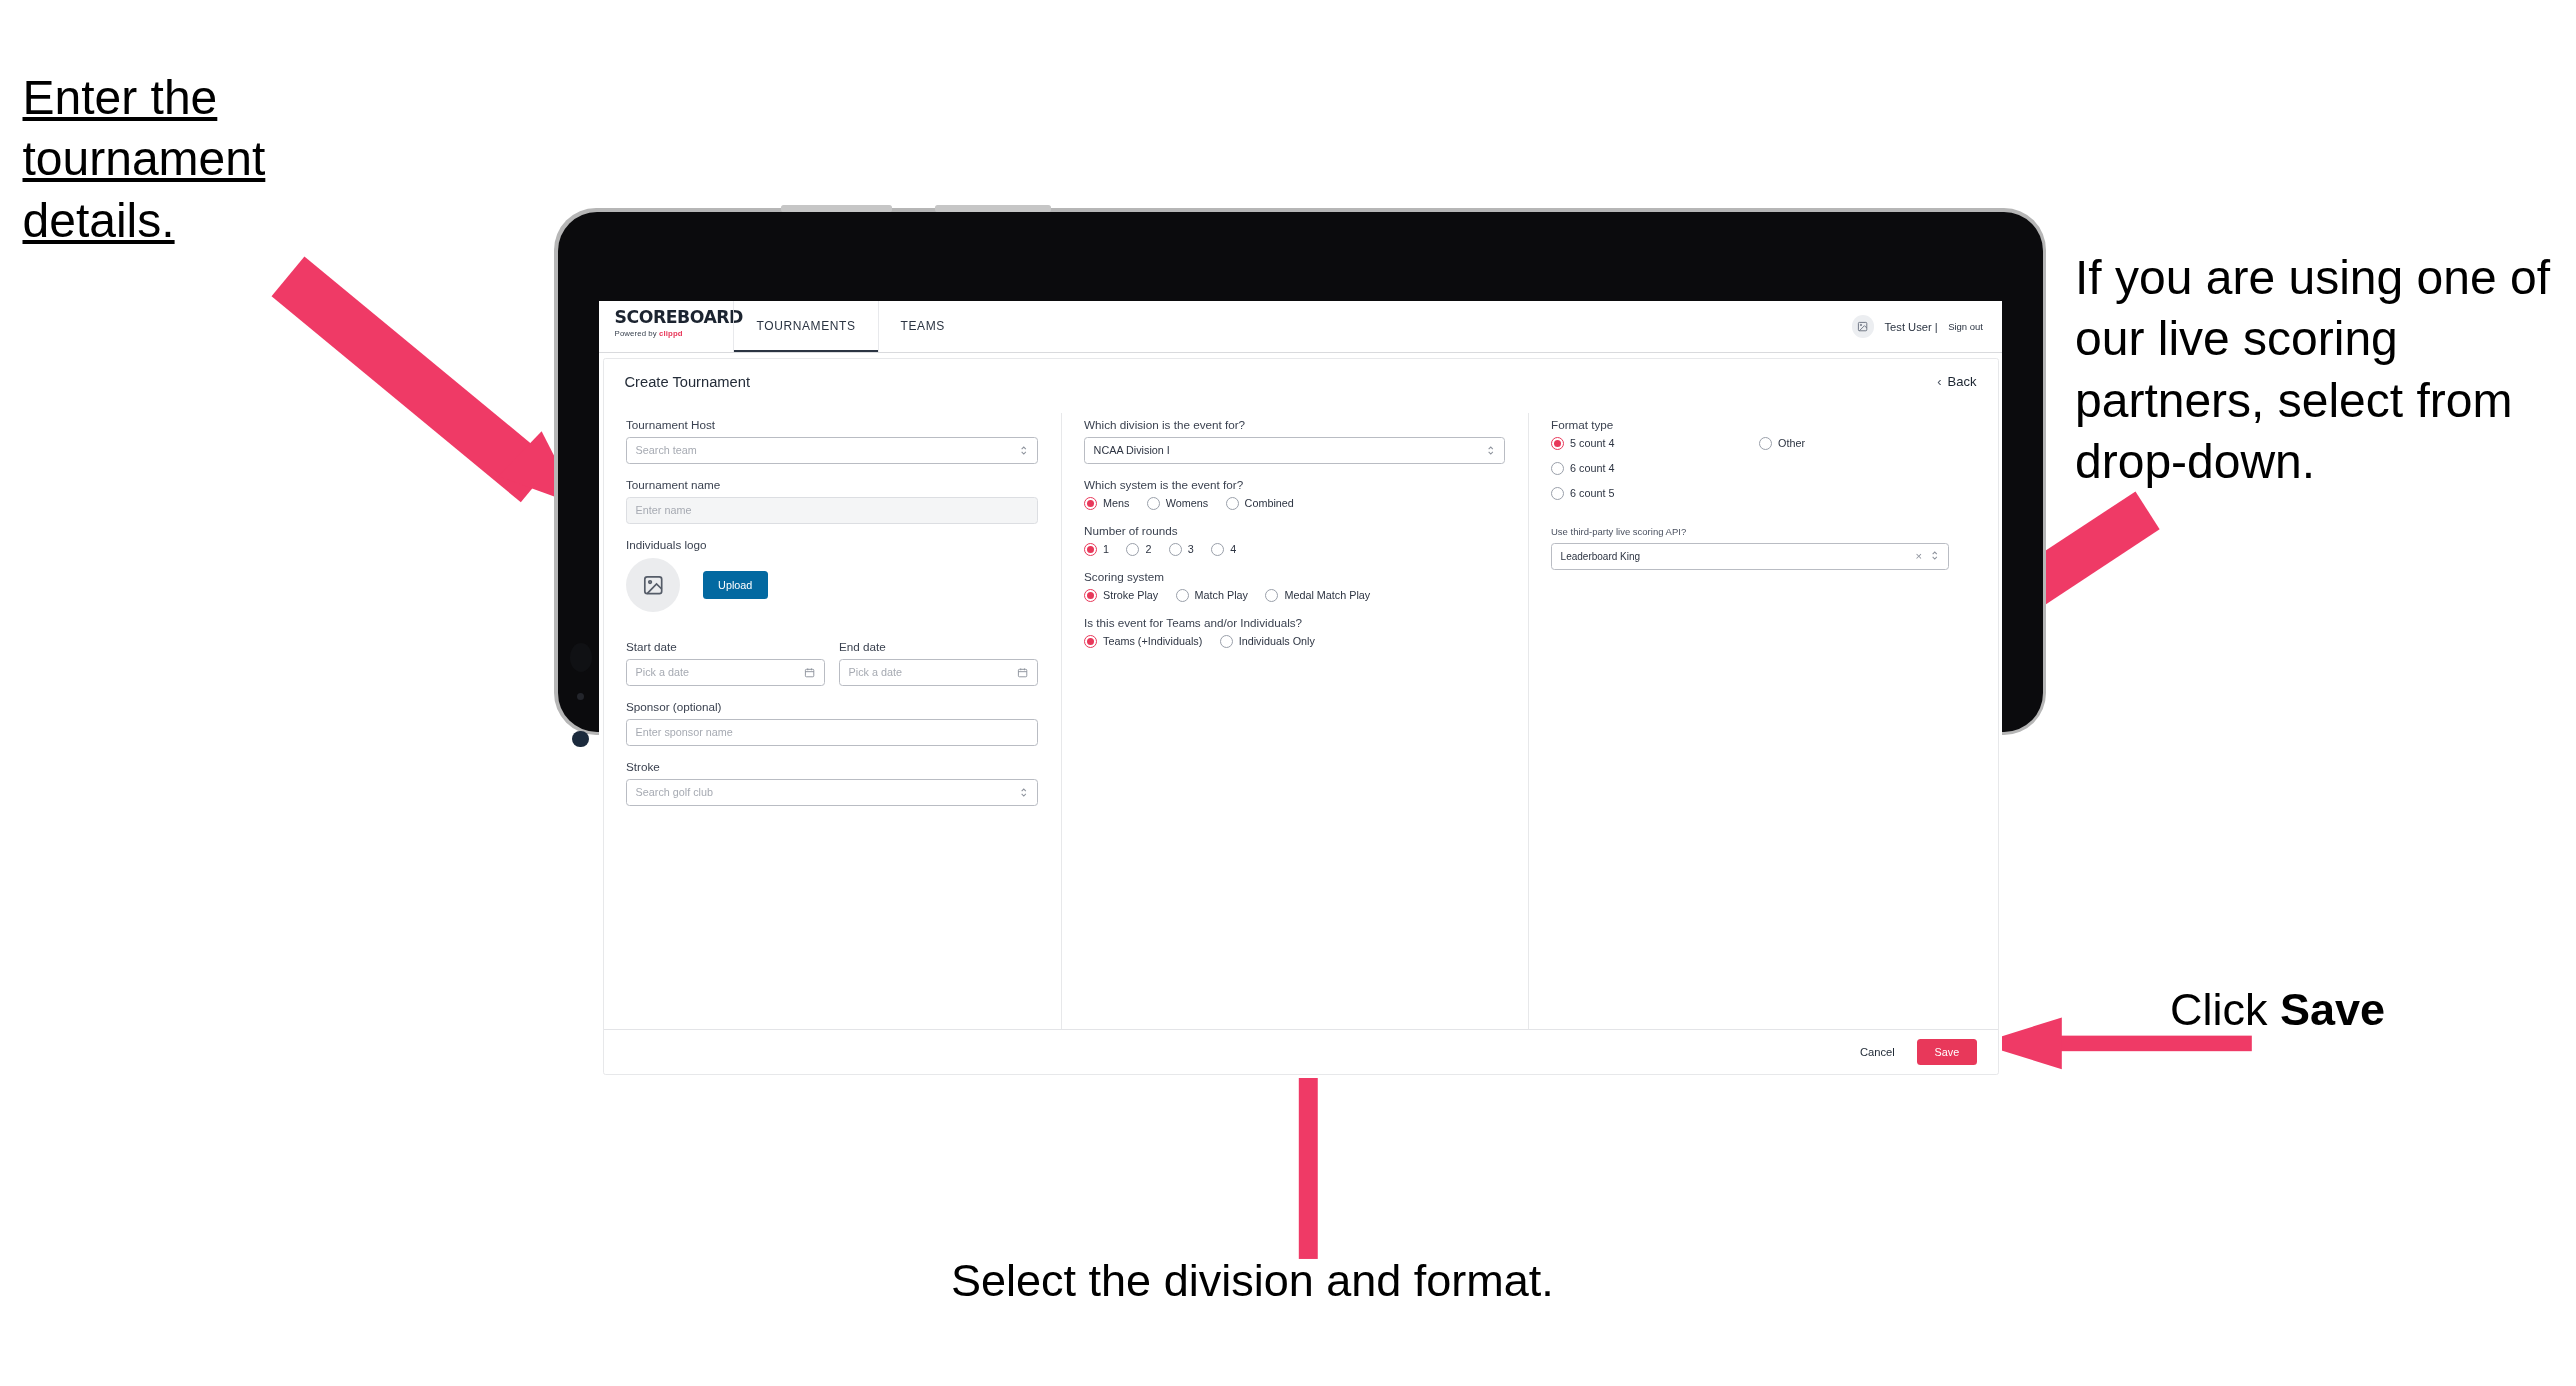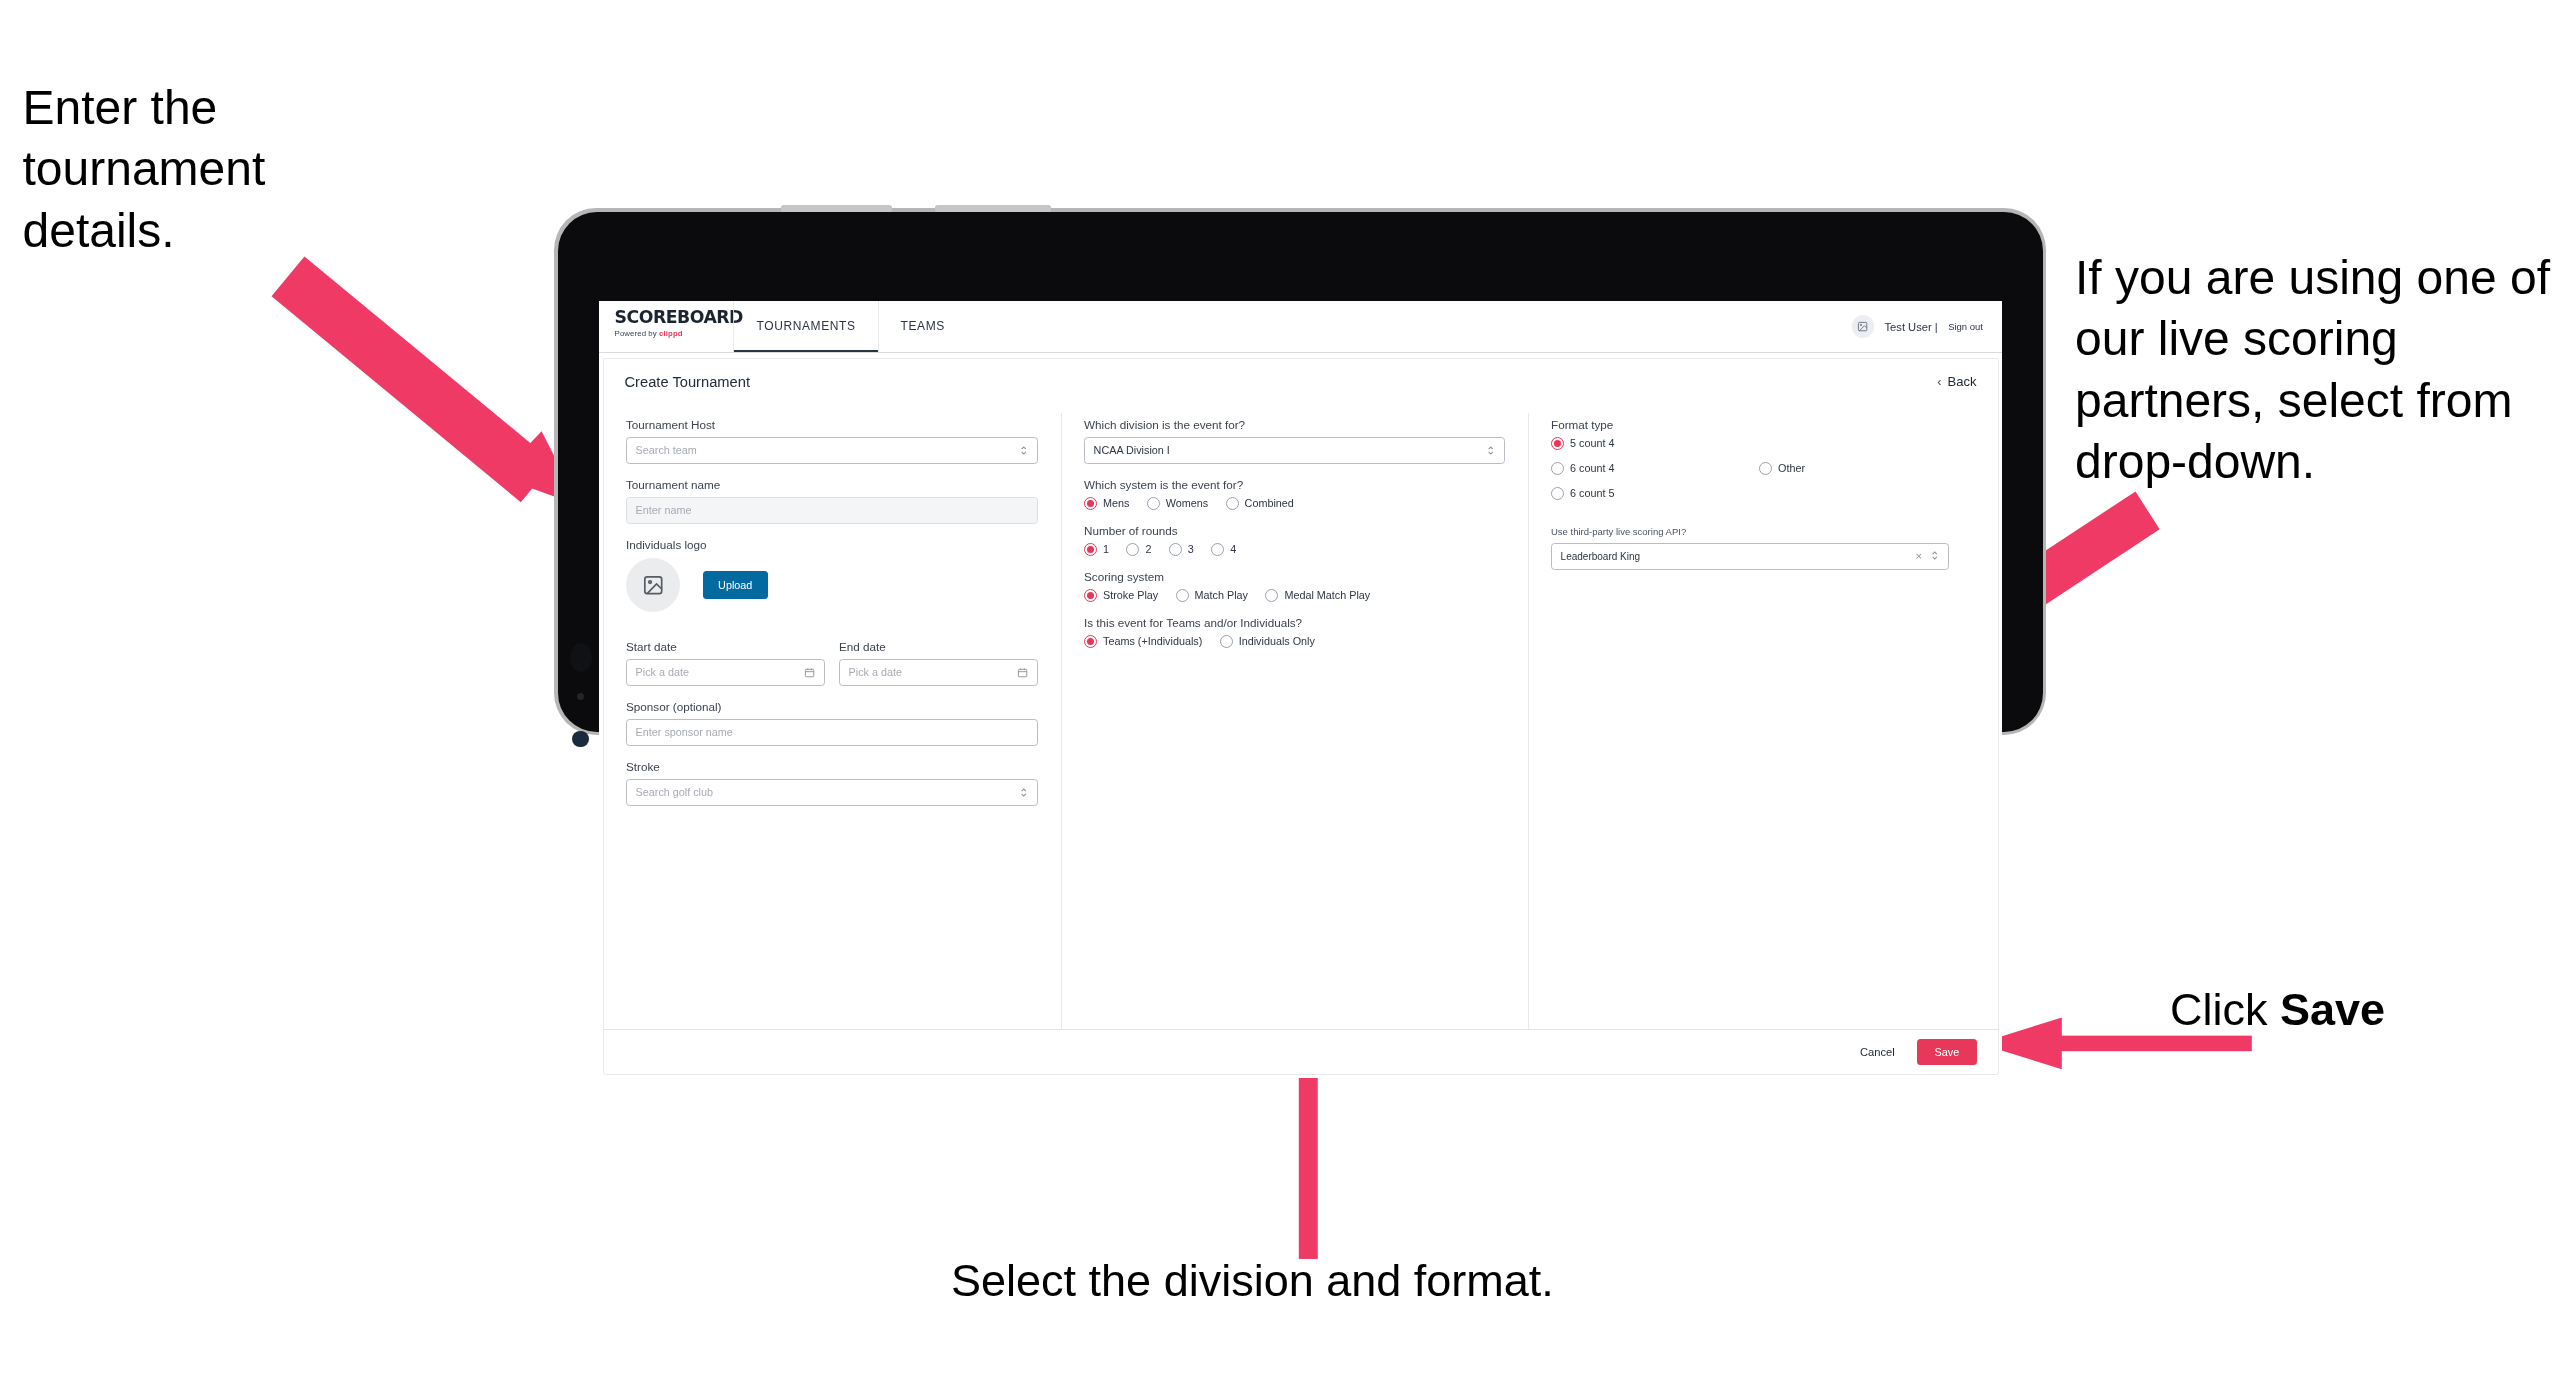--- a/index.html
+++ b/index.html
@@ -13,21 +13,21 @@
 
   
   .anno {
     position: absolute;
     color: #000;
     font-family: "Liberation Sans", sans-serif;
     font-weight: 400;
     line-height: 1.28;
     white-space: pre-line;
   }
-  #anno-left  { left: 22.5px;  top: 77px;  font-size: 48px; width: 380px; }
+  #anno-left  { left: 22.5px;  top: 67px;  font-size: 48px; width: 380px; text-decoration: underline; }
   #anno-right { left: 2075px; top: 247px; font-size: 48px; width: 493px; }
   #anno-bottom{ left: 951px; top: 1252px; font-size: 45px; width: 865px; }
   #anno-save  { left: 2170px; top: 981px; font-size: 45px; white-space: nowrap; }
   #anno-save b { font-weight: 700; }
 
   
   .arrow { position: absolute; overflow: visible; }
 
   
   .tablet {
@@ -151,21 +151,21 @@
     border:1.3px solid #9aa0aa; background:#fff;
     display:flex; align-items:center; justify-content:center; flex:0 0 auto;
   }
   .radio.on .rdot { border-color:#e8385a; }
   .radio.on .rdot::after {
     content:""; width:7px; height:7px; border-radius:50%; background:#e8385a;
   }
   .rtxt { font-size:10.8px; color:#2d3442; }
 
   
-  .fmt-grid { display:flex;align-items:center; }
+  .fmt-grid { display:flex; }
   .fmt-col { display:flex; flex-direction:column; gap:12px; }
   .fmt-col.first { width: 208px; }
 
   
   .page-foot {
     height: 45px; border-top:0.9px solid #e3e4e7; display:flex; align-items:center;
     justify-content:flex-end; gap:22.5px; padding: 0 21px; flex:0 0 auto;
   }
   .cancel-btn { font-size:11.2px; color:#1d2633; cursor:pointer; }
   .save-btn {

